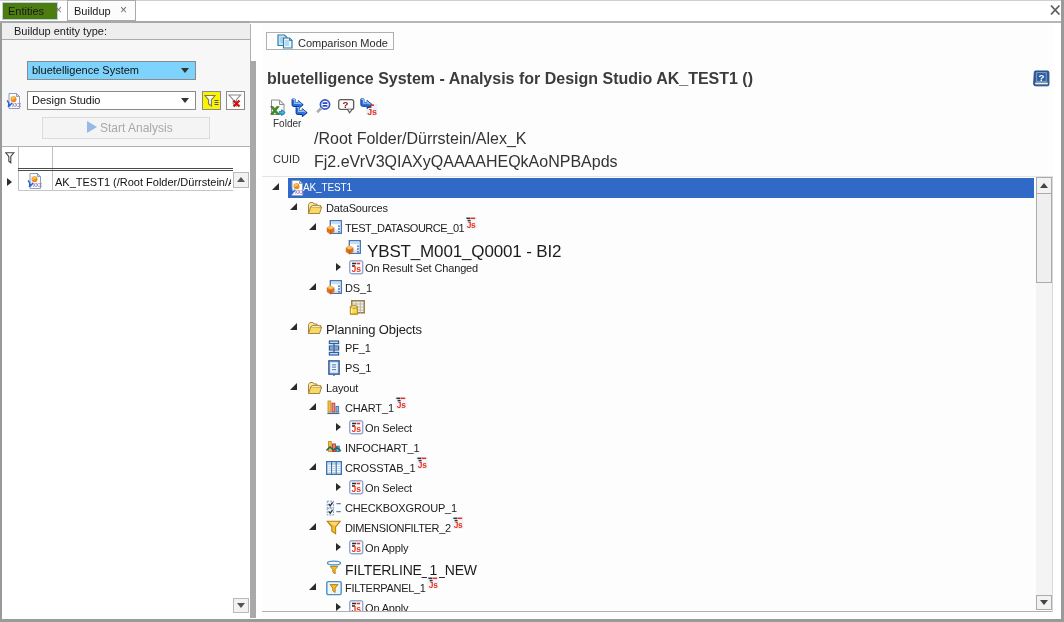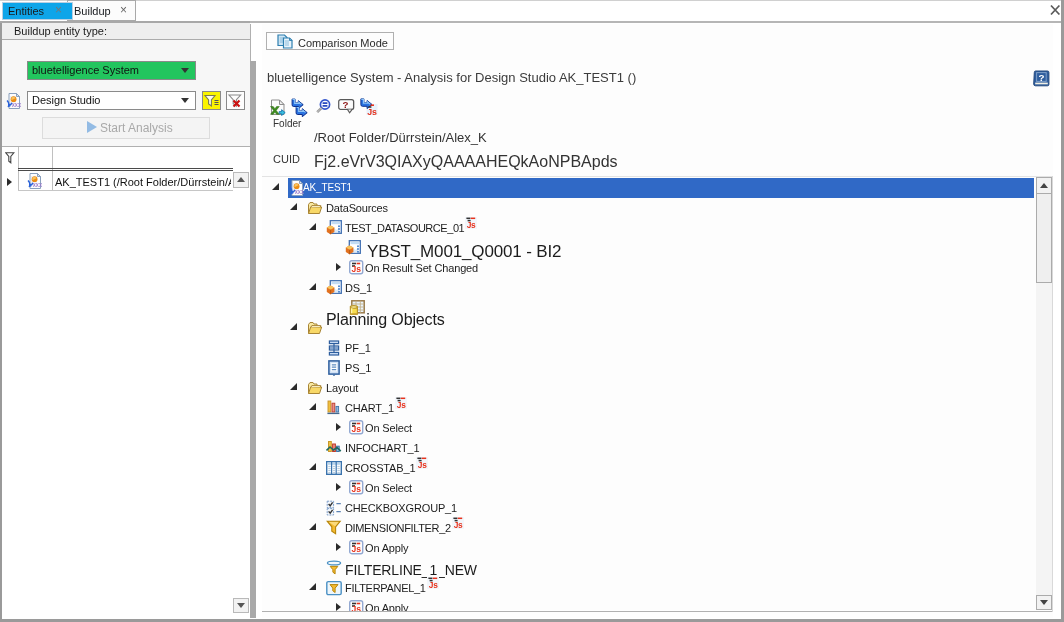--- a/index.html
+++ b/index.html
@@ -1,29 +1,29 @@
 <!DOCTYPE html>
 <html><head><meta charset="utf-8"><style>html,body{margin:0;padding:0}body{width:1064px;height:622px;position:relative;overflow:hidden;font-family:"Liberation Sans",sans-serif;background:#ffffff;-webkit-font-smoothing:antialiased}.abs{position:absolute}</style></head><body>
 <div class="abs" style="left:0;top:0;width:1064px;height:1px;background:#d0d0d0"></div>
 <div class="abs" style="left:0;top:21px;width:2px;height:599px;background:#9a9a9a"></div>
 <div class="abs" style="left:1061px;top:0;width:3px;height:622px;background:#9a9a9a"></div>
 <div class="abs" style="left:0;top:619px;width:1064px;height:3px;background:#9a9a9a"></div>
 <div class="abs" style="left:67px;top:0;width:69px;height:21px;background:#fcfcfc;border:1px solid #a9a9a9;box-sizing:border-box;font-size:11px;color:#16191d;line-height:20px;padding-left:6px">Buildup</div>
 <div class="abs" style="left:120px;top:5px;width:11px;height:11px;color:#666;font-size:12px;line-height:11px">×</div>
-<div class="abs" style="left:2px;top:2px;width:71px;height:18px;background:#0ea5e9;border:1px solid #b9cfe2;box-sizing:border-box;font-size:11px;color:#1a1a1a;line-height:16px;padding-left:5px">Entities</div>
+<div class="abs" style="left:2px;top:2px;width:56px;height:18px;background:#4d7c0f;border:1px solid #b9cfe2;box-sizing:border-box;font-size:11px;color:#1a1a1a;line-height:16px;padding-left:5px">Entities</div>
 <div class="abs" style="left:55px;top:5px;width:11px;height:11px;color:#777;font-size:12px;line-height:11px">×</div>
 <div class="abs" style="left:0;top:21px;width:250px;height:2px;background:#a8a8a8"></div>
 <div class="abs" style="left:250px;top:21px;width:811px;height:2px;background:#b6b6b6"></div>
 <svg class="abs" style="left:1050px;top:4px" width="11" height="12" viewBox="0 0 11 12">
     <path d="M1 1.5 l8.4 9 M9.4 1.5 l-8.4 9" stroke="#5a5a5a" stroke-width="1.7"></path>
   </svg>
 <div class="abs" style="left:2px;top:23px;width:248px;height:595px;background:#fbfbfb"></div>
 <div class="abs" style="left:2px;top:23px;width:248px;height:17px;background:#eeeeee;border-bottom:1px solid #ababab;box-sizing:border-box;font-size:11px;color:#1a1a1a;line-height:16px;padding-left:12px">Buildup entity type:</div>
 <div class="abs" style="left:2px;top:40px;width:248px;height:106px;background:#f7f7f7"></div>
-<div class="abs" style="left:27px;top:61px;width:169px;height:19px;background:#22c55e;border:1px solid #8a8a8a;box-sizing:border-box;font-size:11px;color:#111;line-height:17px;padding-left:4px">bluetelligence System</div>
+<div class="abs" style="left:27px;top:61px;width:169px;height:19px;background:#7dd3fc;border:1px solid #8a8a8a;box-sizing:border-box;font-size:11px;color:#111;line-height:17px;padding-left:4px">bluetelligence System</div>
 <div class="abs" style="left:181px;top:68px;width:0;height:0;border-left:4.5px solid transparent;border-right:4.5px solid transparent;border-top:5px solid #333"></div>
 <svg style="position:absolute;left:6px;top:93px" width="16" height="16" viewBox="0 0 16 16">
     <path d="M3 0.5 h7.5 l3 3 v12 h-10.5 z" fill="#fdfdfd" stroke="#8aa0bd"></path>
     <path d="M10.5 0.5 v3 h3 z" fill="#dde6f0" stroke="#8aa0bd"></path>
     <path d="M4.5 3 v10 M6 3 v10 M7.5 3 v10 M9 3 v10" stroke="#e8e8ec" stroke-width="0.8"></path>
     <circle cx="7.6" cy="6.2" r="2.9" fill="#ec8c12"></circle>
     <path d="M5.6 4.4 a2.9 2.9 0 0 1 3.9 0.9 l-4.2 2 z" fill="#f8c25e"></path>
     <path d="M1 7.6 c1.7 1.5 2.2 3 1.7 5 c1.8 -.5 2.8 -1.4 3.2 -2.9" fill="none" stroke="#2a62d8" stroke-width="1.4"></path>
     <path d="M1.8 13.6 l2.6 -0.9" stroke="#2a62d8" stroke-width="1.3" fill="none"></path>
     <text x="5.8" y="14" font-family="Liberation Sans,sans-serif" font-size="4.6" font-weight="bold" fill="#9878cc">XXX</text>
@@ -73,21 +73,21 @@
 <div class="abs" style="left:262px;top:24px;width:791px;height:594px;background:#fdfdfd"></div>
 <div class="abs" style="left:266px;top:32px;width:128px;height:18px;background:#fdfdfd;border:1px solid #b0b0b0;box-sizing:border-box"></div>
 <svg style="position:absolute;left:277px;top:34px" width="16" height="15" viewBox="0 0 16 15">
     <path d="M1 1 h6.5 l2.5 2.5 v8 h-9 z" fill="#cfe6f5" stroke="#2e7fb0" stroke-width="1.2"></path>
     <path d="M2.8 4 h4 M2.8 6 h4 M2.8 8 h4" stroke="#7fb6d8" stroke-width="0.9"></path>
     <path d="M6.5 4 h6 l2.5 2.5 v7.5 h-8.5 z" fill="#e9f4fb" stroke="#2e7fb0" stroke-width="1.2"></path>
     <path d="M12.5 4 v2.5 h2.5 z" fill="#a9cde4" stroke="#2e7fb0" stroke-width="0.9"></path>
     <path d="M8 7 h4 M8 9 h4 M8 11 h4" stroke="#7fb6d8" stroke-width="0.9"></path>
   </svg>
 <div class="abs" style="left:298px;top:37px;font-size:11px;color:#2a2a2a">Comparison Mode</div>
-<div class="abs" style="left:267px;top:70px;font-size:13px;font-weight:normal;color:#3c3c3c">bluetelligence System - Analysis for Design Studio AK_TEST1 ()</div>
+<div class="abs" style="left:267px;top:70px;font-size:16px;font-weight:bold;color:#3c3c3c">bluetelligence System - Analysis for Design Studio AK_TEST1 ()</div>
 <svg style="position:absolute;left:1033px;top:70px" width="17" height="17" viewBox="0 0 17 17">
     <path d="M2.5 1 h12 q1.4 0 1.4 1.4 v12 q0 1.4 -1.4 1.4 h-12 q-1.8 0 -1.8 -1.8 l0.6 -11.4 q0 -1.6 1.2 -1.6 z" fill="#2f5e9e" stroke="#24487c"></path>
     <rect x="3.6" y="2.6" width="9.6" height="8.8" fill="none" stroke="#7f9fc8" stroke-width="1"></rect>
     <rect x="2.2" y="12.6" width="12.6" height="1.7" fill="#f2f0e4"></rect>
     <text x="5.6" y="10.6" font-family="Liberation Sans,sans-serif" font-size="9.8" font-weight="bold" fill="#ffffff">?</text>
   </svg>
 <svg style="position:absolute;left:270px;top:99px" width="16" height="17" viewBox="0 0 16 17">
     <path d="M1.5 1 h8 l4.5 4.5 v10 h-12.5 z" fill="#fbfbfb" stroke="#8f8f8f"></path>
     <path d="M9.5 1 v4.5 h4.5 z" fill="#efefef" stroke="#8f8f8f"></path>
     <path d="M0.5 7.5 l3.1 3.9 -3.1 3.9 h2.7 l1.7 -2.3 1.7 2.3 h2.7 l-3.1 -3.9 3.1 -3.9 h-2.7 l-1.7 2.2 -1.7 -2.2 z" fill="#3d8c1e" stroke="#2c6a12" stroke-width="0.5"></path>
@@ -119,21 +119,21 @@
     <rect x="6.5" y="6" width="11" height="11" fill="#e9f2fb"></rect>
     <g transform="translate(0.3,0.3) scale(1.0)" opacity="1.0">
       <path d="M0.6 0.6 h3 v3.8 h3.2 v-2.2 l4.9 4 -4.9 4 v-2.2 h-4.6 q-1.6 0 -1.6 -1.6 z" fill="#2a72e0" stroke="#0c2f8c" stroke-width="1"></path>
       <path d="M1 1 h2.2 v3.8 h4.2 v-1 l2.6 2.1" fill="none" stroke="#8cc4f8" stroke-width="1.2"></path>
     </g>
     <path d="M10.6 7.2 h3.4" stroke="#e8321c" stroke-width="1.6"></path>
     <path d="M8.4 9 h3" stroke="#333" stroke-width="1.6"></path>
     <text x="7.2" y="17" font-family="Liberation Sans,sans-serif" font-size="8.8" font-weight="bold" fill="#e8321c">Js</text>
   </svg>
 <div class="abs" style="left:273px;top:118px;font-size:10px;color:#333">Folder</div>
-<div class="abs" style="left:314px;top:130px;font-size:13px;color:#333">/Root Folder/Dürrstein/Alex_K</div>
+<div class="abs" style="left:314px;top:130px;font-size:16px;color:#333">/Root Folder/Dürrstein/Alex_K</div>
 <div class="abs" style="left:273px;top:153px;font-size:11px;color:#333">CUID</div>
 <div class="abs" style="left:314px;top:153px;font-size:16px;color:#333">Fj2.eVrV3QIAXyQAAAAHEQkAoNPBApds</div>
 <div class="abs" style="left:262px;top:176px;width:791px;height:436px;overflow:hidden;border-bottom:1px solid #b0b0b0;border-top:1px solid #e3e3e3;box-sizing:border-box">
 <div class="abs" style="left:26px;top:1px;width:746px;height:20px;background:#3069c6"></div>
 <div style="position:absolute;left:10px;top:6px;width:0;height:0;border-left:7px solid transparent;border-bottom:7px solid #2b2b2b"></div>
 <svg style="position:absolute;left:27px;top:3px" width="16" height="16" viewBox="0 0 16 16">
       <path d="M3 0.5 h7.5 l3 3 v12 h-10.5 z" fill="#fdfdfd" stroke="#8aa0bd"></path>
       <path d="M10.5 0.5 v3 h3 z" fill="#dde6f0" stroke="#8aa0bd"></path>
       <path d="M4.5 3 v10 M6 3 v10 M7.5 3 v10 M9 3 v10" stroke="#e8e8ec" stroke-width="0.8"></path>
       <circle cx="7.6" cy="6.2" r="2.9" fill="#ec8c12"></circle>
@@ -210,21 +210,21 @@
       <ellipse cx="4.9" cy="6.9" rx="3.5" ry="1.3" fill="#fdf2a0" stroke="#b8932a" stroke-width="1.1"></ellipse>
       <path d="M2.6 8.4 v5" stroke="#fdf4b0" stroke-width="1.4"></path>
       <path d="M1.4 14.2 h7" stroke="#c8a030" stroke-width="1.4"></path>
     </svg>
 <div style="position:absolute;left:28px;top:146px;width:0;height:0;border-left:7px solid transparent;border-bottom:7px solid #2b2b2b"></div>
 <svg style="position:absolute;left:45px;top:143px" width="16" height="16" viewBox="0 0 16 16">
       <path d="M1.5 13.5 v-9 l1.5 -2 h3 l1 1.5 h3 v1.5" fill="#f7e8a0" stroke="#a98535"></path>
       <path d="M1.5 13.5 l2.2 -6.5 h11 l-2.2 6.5 z" fill="#f8d867" stroke="#a98535"></path>
       <path d="M3.9 7.2 l.9 -1.6 h9 l-.6 1.4" fill="#fdf6cf" stroke="#a98535"></path>
     </svg>
-<div class="abs" style="left:64px;top:134px;font-size:16px;letter-spacing:-0.15px;color:#1c1c1c;white-space:nowrap">Planning Objects</div>
+<div class="abs" style="left:64px;top:145px;font-size:13px;letter-spacing:-0.15px;color:#1c1c1c;white-space:nowrap">Planning Objects</div>
 <svg style="position:absolute;left:64px;top:163px" width="16" height="16" viewBox="0 0 16 16">
       <rect x="3.4" y="1" width="9.2" height="2.6" fill="#c8daf2" stroke="#2e5e9e" stroke-width="1.2"></rect>
       <path d="M8 3.6 v2.4 M8 10 v2.4" stroke="#2e5e9e" stroke-width="1.2"></path>
       <rect x="3.4" y="6" width="9.2" height="4" fill="#ddeafa" stroke="#2e5e9e" stroke-width="1.2"></rect>
       <path d="M8 6 v4 M3.4 8 h9.2" stroke="#2e5e9e" stroke-width="1"></path>
       <rect x="3.4" y="12.4" width="9.2" height="2.6" fill="#c8daf2" stroke="#2e5e9e" stroke-width="1.2"></rect>
     </svg>
 <div class="abs" style="left:83px;top:165px;font-size:11px;letter-spacing:-0.15px;color:#1c1c1c;white-space:nowrap">PF_1</div>
 <svg style="position:absolute;left:64px;top:183px" width="16" height="16" viewBox="0 0 16 16">
       <rect x="2.9" y="0.9" width="10.2" height="13.2" fill="#cfe0f4" stroke="#2e5e9e" stroke-width="1.5"></rect>

